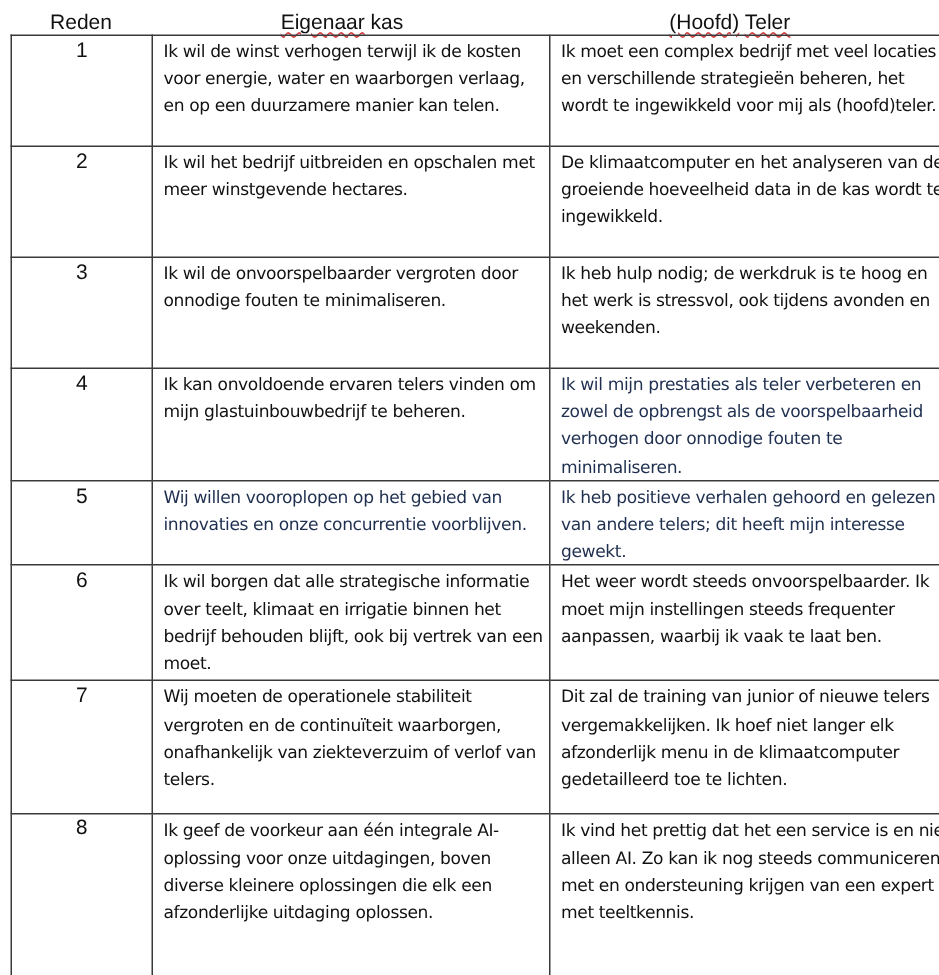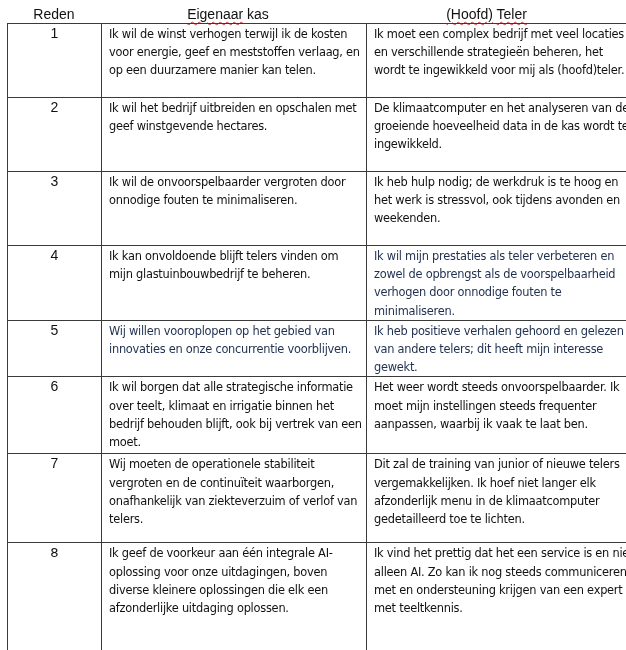--- a/index.html
+++ b/index.html
@@ -89,36 +89,36 @@
 <div class="header-row">
   <div class="hdr hdr-reden">Reden</div>
   <div class="hdr hdr-teler"><span class="squiggle">(Hoofd)</span><span> </span><span class="squiggle">Teler</span></div>
   <div class="hdr hdr-eigenaar"><span class="squiggle">Eigenaar</span><span> kas</span></div>
 </div>
 
 <table class="reasons">
   <tbody>
     <tr class="r1">
       <td class="num">1</td>
-      <td class="txt col2">Ik wil de winst verhogen terwijl ik de kosten voor energie, geef en meststoffen verlaag, en op een duurzamere manier kan telen.</td>
+      <td class="txt col2">Ik wil de winst verhogen terwijl ik de kosten voor energie, water en waarborgen verlaag, en op een duurzamere manier kan telen.</td>
       <td class="txt col3">Ik moet een complex bedrijf met veel locaties en verschillende strategieën beheren, het wordt te ingewikkeld voor mij als (hoofd)teler.</td>
     </tr>
     <tr class="r2">
       <td class="num">2</td>
-      <td class="txt col2">Ik wil het bedrijf uitbreiden en opschalen met geef winstgevende hectares.</td>
+      <td class="txt col2">Ik wil het bedrijf uitbreiden en opschalen met meer winstgevende hectares.</td>
       <td class="txt col3">De klimaatcomputer en het analyseren van de groeiende hoeveelheid data in de kas wordt te ingewikkeld.</td>
     </tr>
     <tr class="r3">
       <td class="num">3</td>
       <td class="txt col2">Ik wil de onvoorspelbaarder vergroten door onnodige fouten te minimaliseren.</td>
       <td class="txt col3">Ik heb hulp nodig; de werkdruk is te hoog en het werk is stressvol, ook tijdens avonden en weekenden.</td>
     </tr>
     <tr class="r4">
       <td class="num">4</td>
-      <td class="txt col2">Ik kan onvoldoende blijft telers vinden om mijn glastuinbouwbedrijf te beheren.</td>
+      <td class="txt col2">Ik kan onvoldoende ervaren telers vinden om mijn glastuinbouwbedrijf te beheren.</td>
       <td class="txt col3 navy">Ik wil mijn prestaties als teler verbeteren en zowel de opbrengst als de voorspelbaarheid verhogen door onnodige fouten te minimaliseren.</td>
     </tr>
     <tr class="r5">
       <td class="num">5</td>
       <td class="txt col2 navy">Wij willen vooroplopen op het gebied van innovaties en onze concurrentie voorblijven.</td>
       <td class="txt col3 navy">Ik heb positieve verhalen gehoord en gelezen van andere telers; dit heeft mijn interesse gewekt.</td>
     </tr>
     <tr class="r6">
       <td class="num">6</td>
       <td class="txt col2">Ik wil borgen dat alle strategische informatie over teelt, klimaat en irrigatie binnen het bedrijf behouden blijft, ook bij vertrek van een moet.</td>

